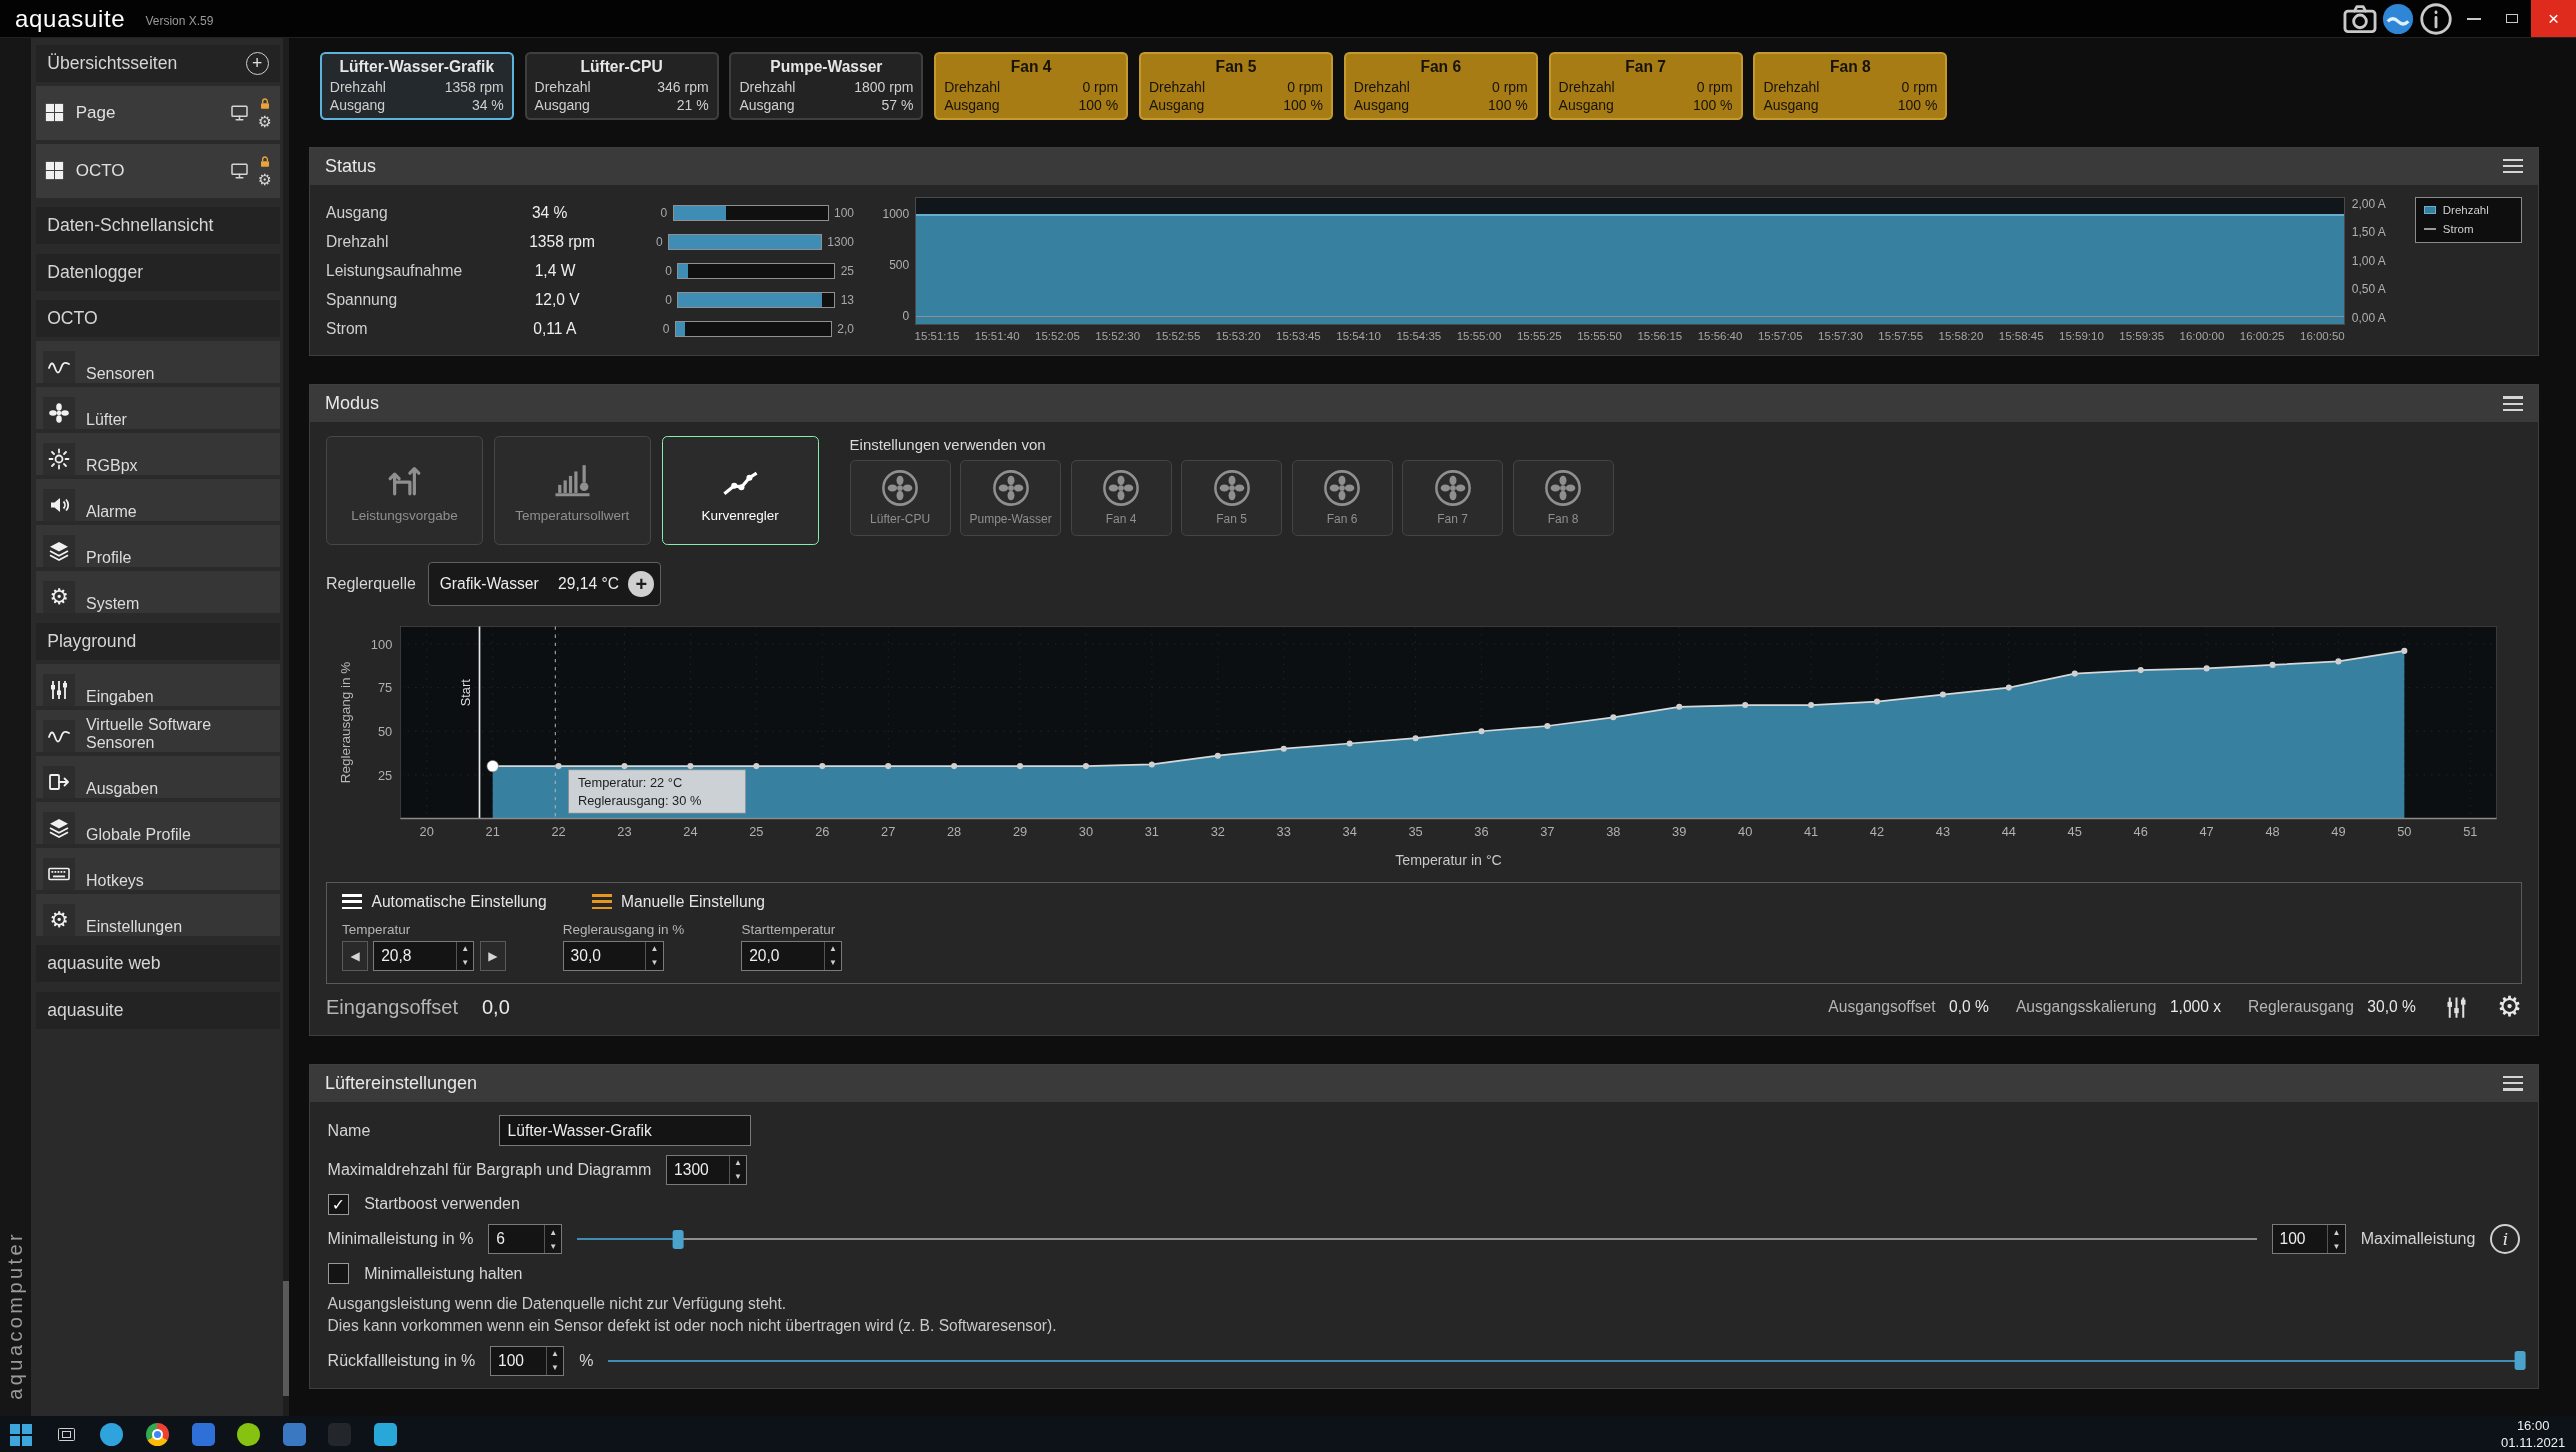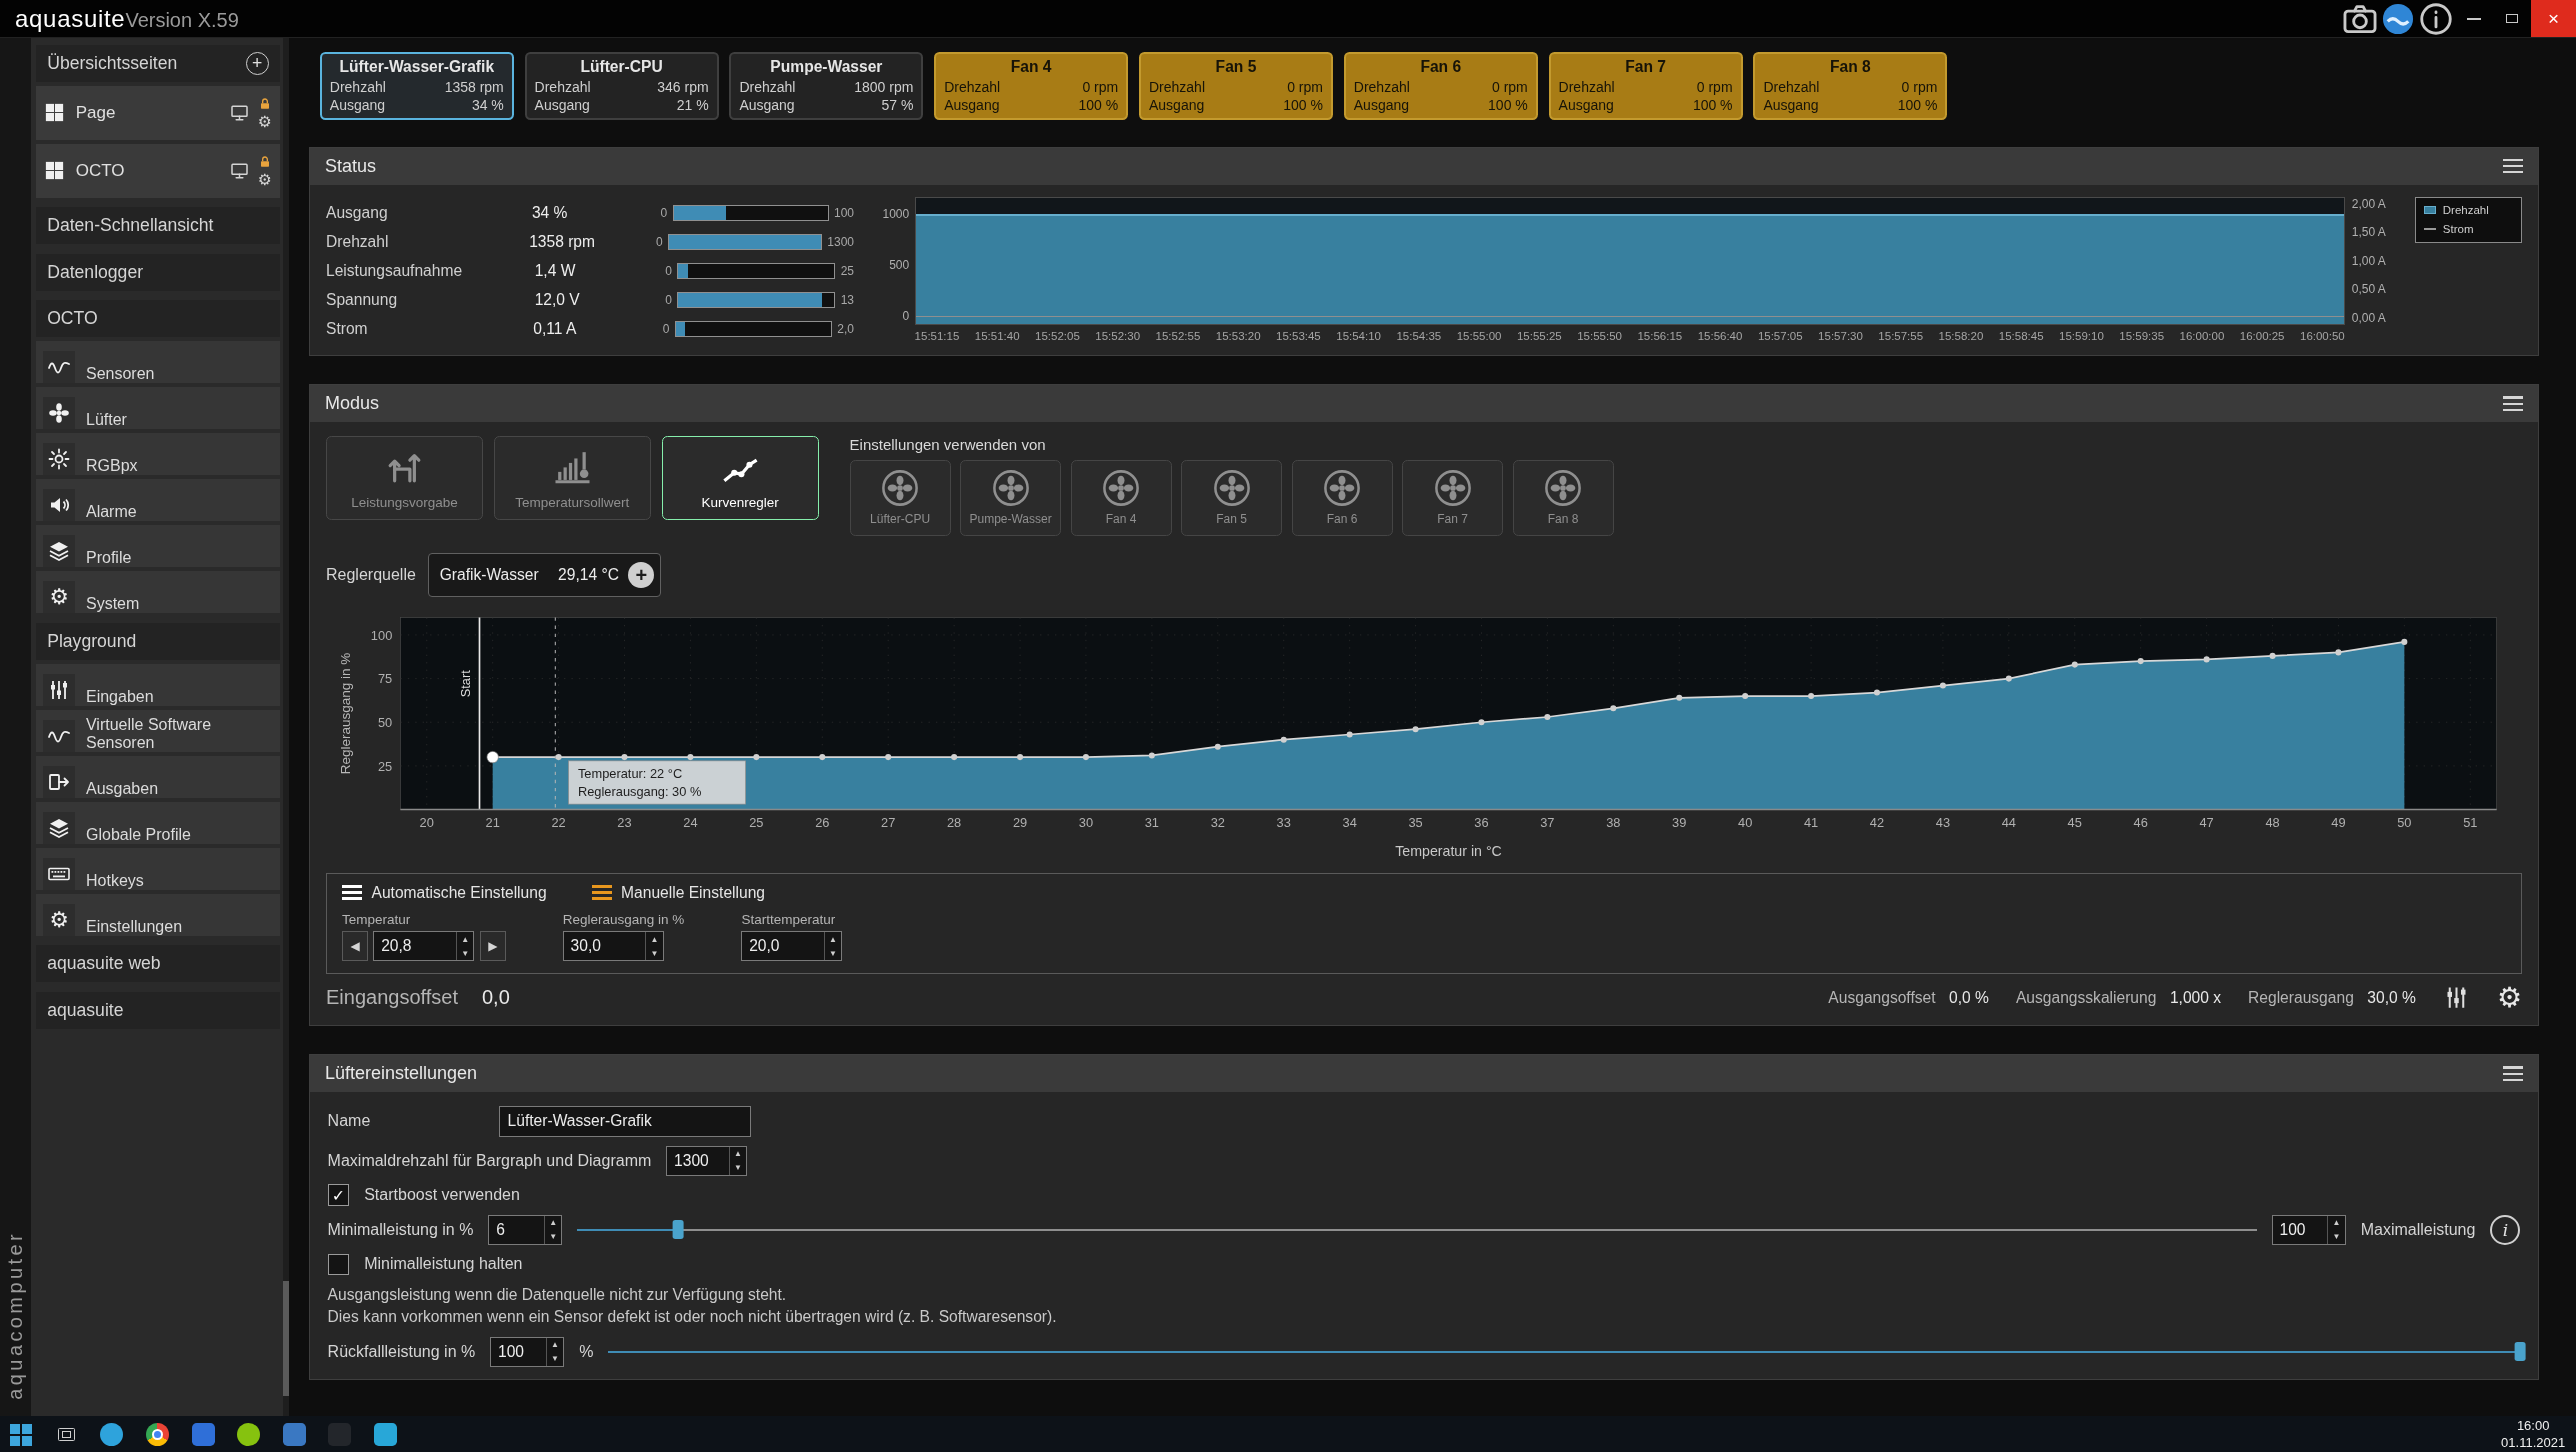--- a/index.html
+++ b/index.html
@@ -1,21 +1,21 @@
 <!DOCTYPE html>
 <html style="font-size:10.8px"><head>
 <meta charset="utf-8">
 <style>
   * { margin:0; padding:0; box-sizing:border-box; }
   html,body { width:2576px; height:1452px; background:#0e0e0e; font-family:"Liberation Sans", sans-serif; color:#ddd; overflow:hidden; }
 
   
   .titlebar { height:38px; background:#030303; display:flex; align-items:center; padding-left:15px; border-bottom:0.7px solid #222; }
   .app-name { font-size:24px; color:#fff; letter-spacing:0.7px; }
-  .version  { font-size:20px; color:#9a9a9a; margin-top:4px; }
+  .version  { font-size:12px; color:#9a9a9a; margin-left:20px; margin-top:4px; }
   .tb-right { margin-left:auto; display:flex; height:100%; }
   .tb-btn { width:38px; height:100%; display:flex; align-items:center; justify-content:center; color:#c9c9c9; cursor:pointer; }
   .tb-btn svg { width:20px; height:20px; }
   .tb-btn .bar { width:13.5px; height:2px; background:#c9c9c9; display:block; }
   .tb-btn .box { width:12px; height:9.5px; border:1.4px solid #c9c9c9; display:block; }
   .tb-close { width:45px; background:#df2b1d; color:#fff; font-size:19px; }
 
   
   .shell { display:flex; height:1378px; }
   .brand-strip { width:31px; background:#161616; display:flex; flex-direction:column; justify-content:flex-end; align-items:center; padding-bottom:16px; }
@@ -83,21 +83,21 @@
   .sc-right { width:62px; height:128px; display:flex; flex-direction:column; justify-content:space-between; font-size:12px; color:#b0b0b0; padding-left:6.8px; flex-shrink:0; }
   .sc-legend { width:107px; margin-left:8px; border:0.7px solid #8a8a8a; background:#0e0e0e; padding:6.8px 8px; display:flex; flex-direction:column; gap:6.8px; font-size:11.5px; color:#cfcfcf; align-self:flex-start; flex-shrink:0; }
   .legend-entry { display:flex; align-items:center; gap:6.8px; }
   .sw-area { width:12px; height:8px; background:#38809f; border:0.7px solid #66aecd; }
   .sw-line { width:12px; height:2px; background:#9a9a9a; }
 
   
   .modus-body { padding:13.5px 16px; }
   .modes-row { display:flex; align-items:flex-start; }
   .mode-buttons { display:flex; gap:10.8px; }
-  .mode-btn { width:157px; height:84px; border:1.4px solid #474747; border-radius:5.4px; background:#2b2b2b; display:flex; flex-direction:column; align-items:center; justify-content:center; gap:6.8px; color:#8f8f8f; cursor:pointer; }
+  .mode-btn { width:157px; height:109px; border:1.4px solid #474747; border-radius:5.4px; background:#2b2b2b; display:flex; flex-direction:column; align-items:center; justify-content:center; gap:6.8px; color:#8f8f8f; cursor:pointer; }
   .mode-icon { width:43px; height:43px; }
   .mode-label { font-size:13.5px; }
   .mode-btn.selected { border:1px solid #86efac; color:#fff; }
   .targets-group { margin-left:31px; display:flex; flex-direction:column; }
   .targets-caption { font-size:15px; color:#dadada; margin-bottom:6.8px; }
   .target-buttons { display:flex; gap:9.5px; }
   .target-btn { width:101px; height:76px; border:1.4px solid #454545; border-radius:5.4px; background:#2b2b2b; display:flex; flex-direction:column; align-items:center; justify-content:center; gap:5.4px; color:#8f8f8f; cursor:pointer; }
   .target-icon { width:38px; height:38px; }
   .target-label { font-size:12px; }
 

